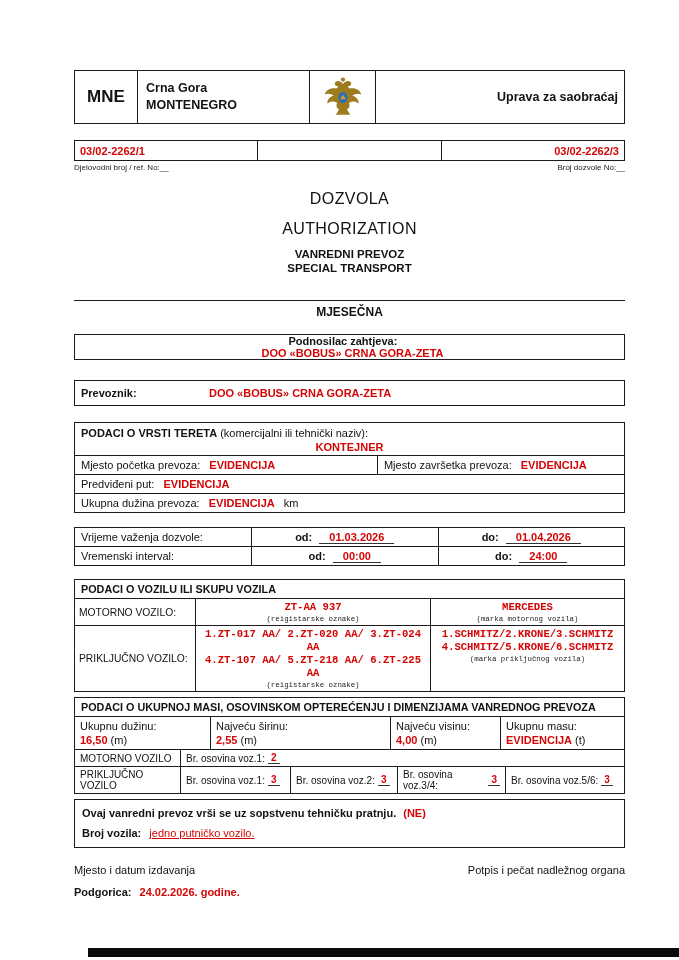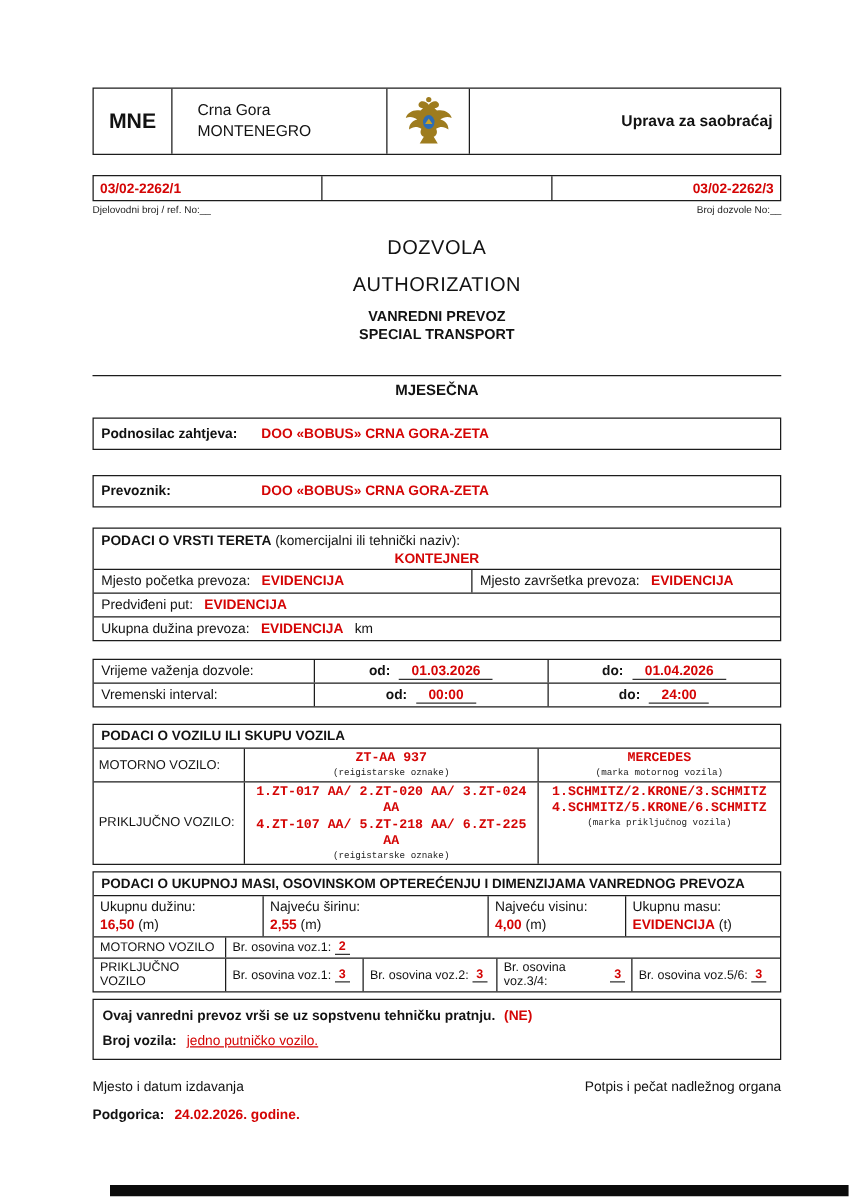--- a/index.html
+++ b/index.html
@@ -12,21 +12,21 @@
   .content { width:551px; margin-left:74px; padding-top:70px; font-size:11px; }
   .red { color:var(--red); }
   .bold { font-weight:bold; }
   .box { border:1.6px solid var(--bd); background:#fff; }
 
   
   .header-grid { display:flex; height:54px; align-items:stretch; }
   .hcell { border-left:1.4px solid var(--bd); display:flex; flex-direction:column; justify-content:center; }
   .hcell:first-child { border-left:none; }
   .cell-mne { width:62px; align-items:center; font-size:17px; font-weight:bold; }
-  .cell-country { width:172px; padding-left:20px; font-size:12.5px; font-weight:normal; line-height:1.35; }
+  .cell-country { width:172px; padding-left:8px; font-size:12.5px; font-weight:bold; line-height:1.35; }
   .cell-emblem { width:66px; align-items:center; }
   .cell-authority { flex:1; font-size:12.5px; font-weight:bold; align-items:flex-end; padding-right:6px; }
 
   
   .ref-row { display:flex; border:1.4px solid var(--bd); height:21px; margin-top:16px; }
   .ref-cell { flex:1; border-left:1.4px solid var(--bd); display:flex; align-items:center; padding:0 5px; font-weight:bold; font-size:11px; }
   .ref-cell:first-child { border-left:none; }
   .ref-right { justify-content:flex-end; }
   .ref-captions { display:flex; justify-content:space-between; font-size:8px; color:#222; margin-top:2px; }
 
@@ -36,21 +36,21 @@
   .t2 { margin-top:12px; }
   .t3 { font-size:11.5px; font-weight:bold; margin-top:10px; }
   .t4 { font-size:11.5px; font-weight:bold; margin-top:2px; }
   .rule { border-top:1.3px solid var(--bd); margin-top:26px; }
   .period { text-align:center; font-weight:bold; font-size:12px; margin-top:4px; }
 
   
   .row-box { display:flex; align-items:center; height:26px; padding-left:6px; }
   .row-box .lbl { width:128px; font-weight:bold; }
   .row-box .value { font-weight:bold; color:var(--red); }
-  .mt15 { margin-top:15px; } .mt20 { margin-top:20px; }
+  .mt15 { margin-top:15px;flex-direction:column; } .mt20 { margin-top:20px; }
   .mt16 { margin-top:16px; } .mt14 { margin-top:14px; }
   .mt13 { margin-top:13px; } .mt12 { margin-top:5px; }
 
   
   .cargo-head { padding:3px 6px 0; line-height:14px; }
   .cargo-type { text-align:center; font-weight:bold; color:var(--red); padding:1px 0 2px; }
   .grid-row { display:flex; border-top:1.2px solid var(--bd); }
   .gcell { padding:2px 6px; line-height:14px; }
   .gcell + .gcell { border-left:1.2px solid var(--bd); }
   .w55 { width:55%; } .w45 { width:45%; } .w100 { width:100%; }

